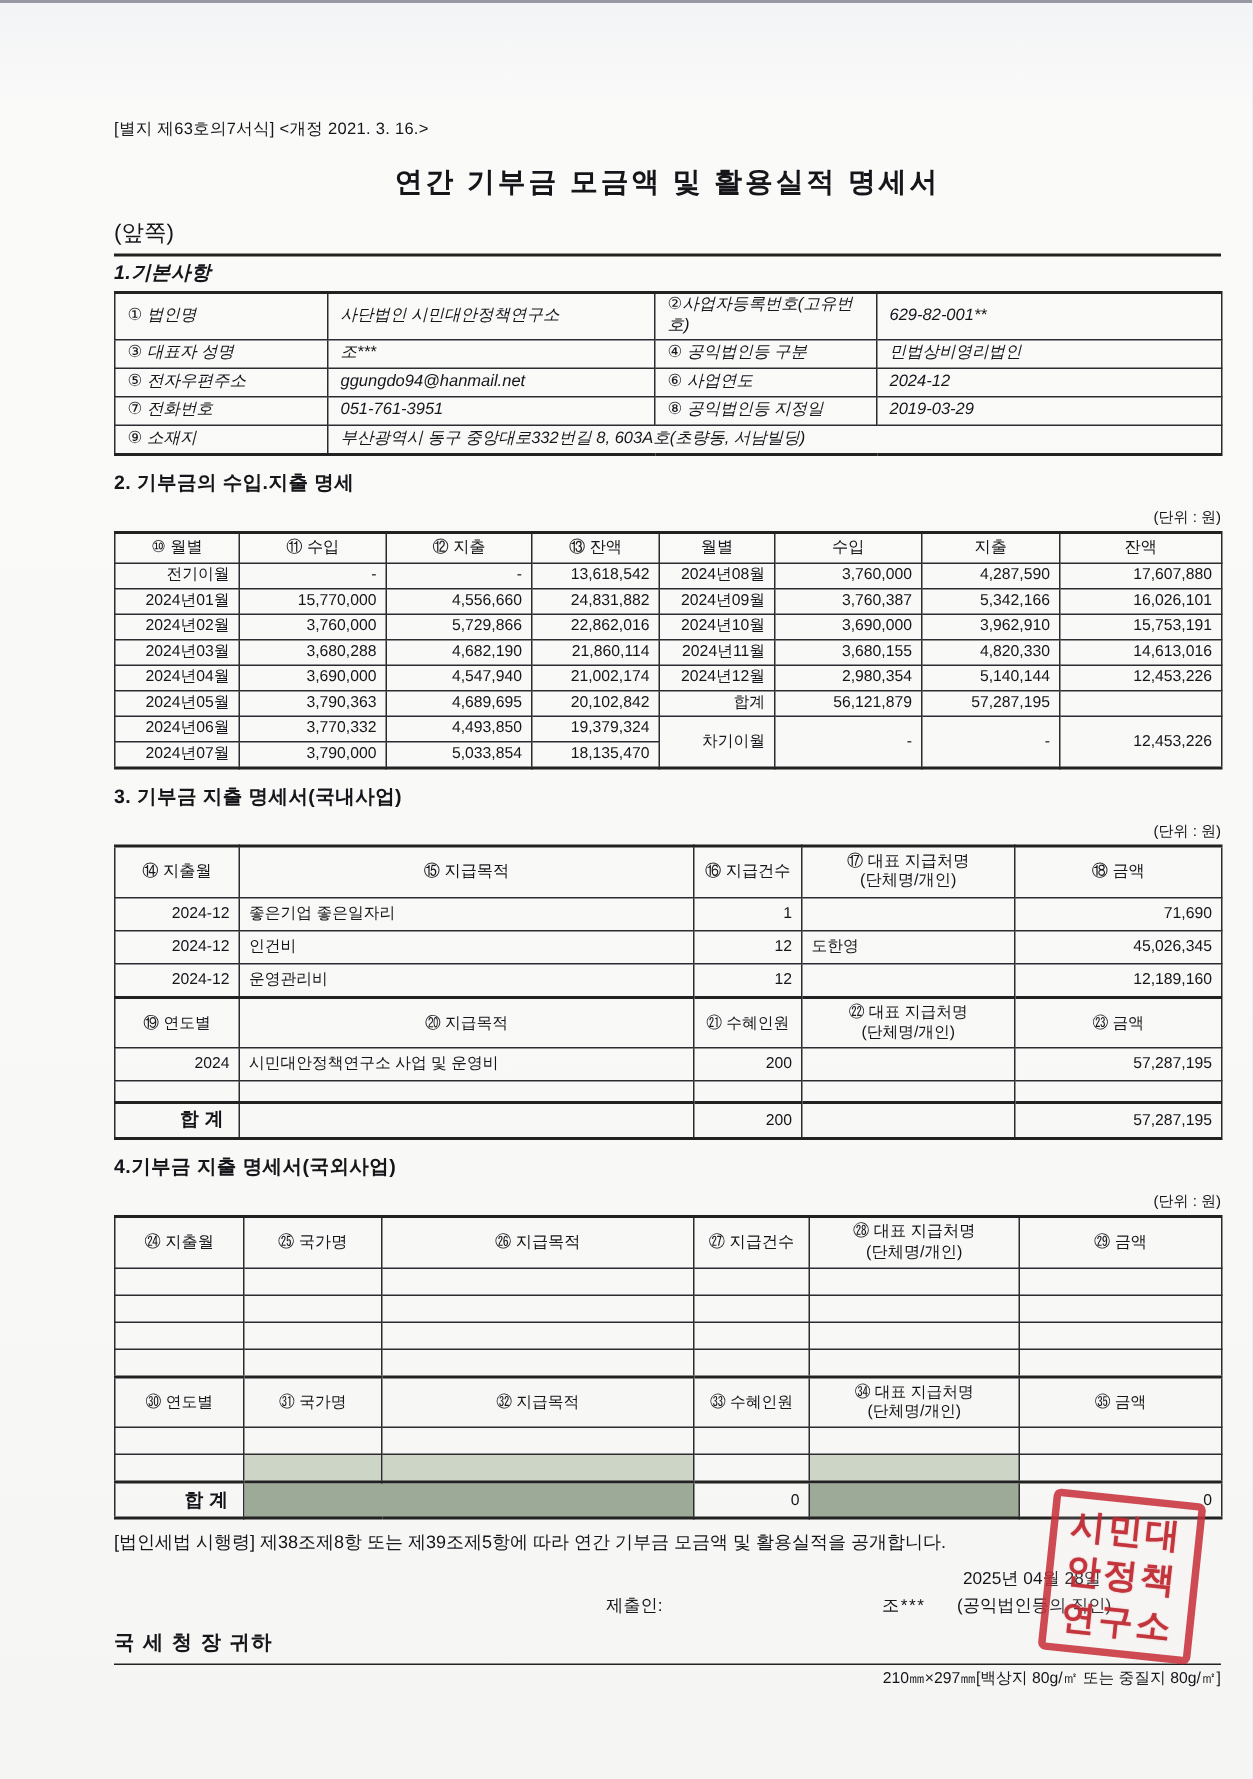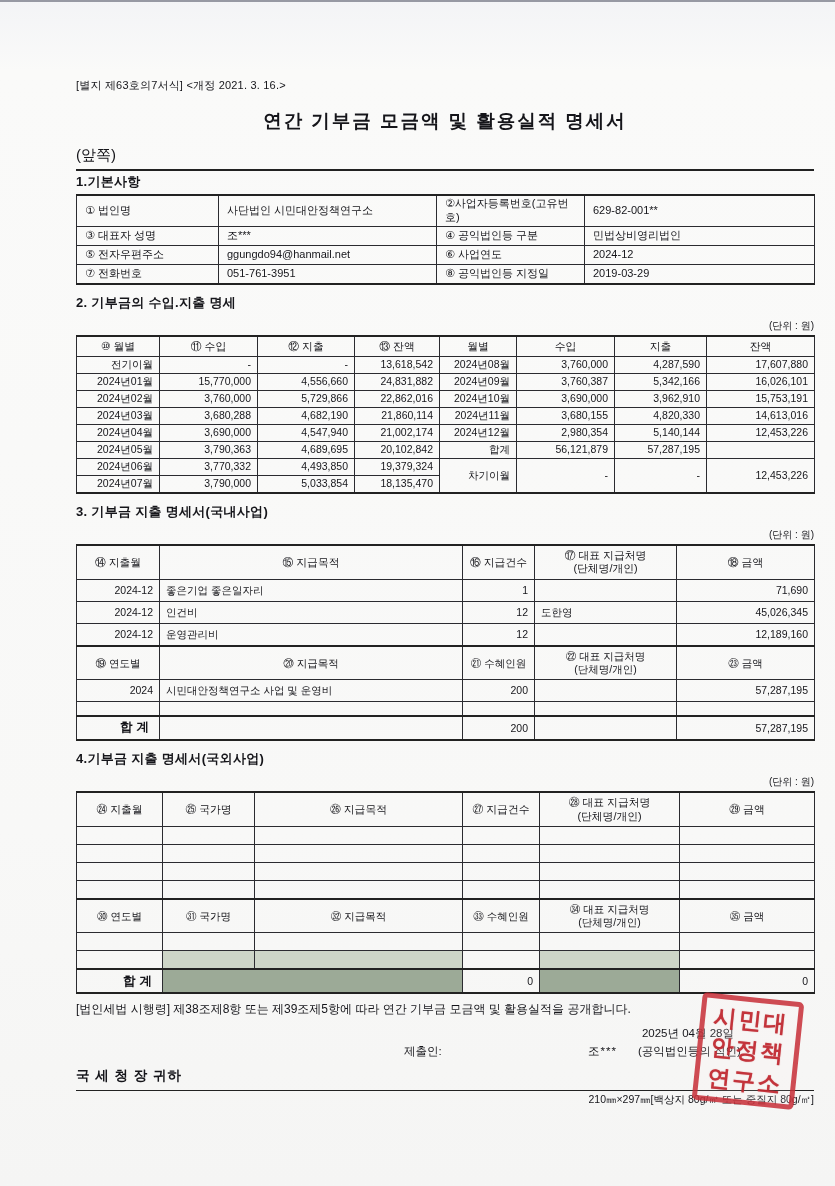--- a/index.html
+++ b/index.html
@@ -5,21 +5,21 @@
   html,body{margin:0;padding:0;background:#e9ebee;}
   .page{position:relative;width:835px;height:1186px;background:linear-gradient(180deg,#f3f4f6 0%,#fafaf9 6%,#f8f8f7 70%,#f5f5f4 100%);
         font-family:"Liberation Sans","DejaVu Sans",sans-serif;color:#15151a;overflow:hidden;}
   .scan-edge{position:absolute;top:0;left:0;right:0;height:2px;background:#4a4f5e;opacity:.55;}
   .content{position:absolute;left:76px;top:78px;width:738px;}
   .form-note{font-size:11px;letter-spacing:.2px;}
   .title{font-size:18.5px;font-weight:700;text-align:center;letter-spacing:2px;margin:15px 0 2px;}
   .side-note{font-size:15px;margin-top:13px;}
   .sec{margin-top:7px;}
   .sec-heading{font-weight:700;font-size:13px;padding:2px 0 3px;letter-spacing:.3px;}
-  .sec1{border-top:2px solid #222;margin-top:4px;}
+  .sec1{border-top:2px solid #222;margin-top:4px;font-style:italic;}
   .unit-note{text-align:right;font-size:10px;margin:4px 0 2px;}
   table.tbl{border-collapse:collapse;table-layout:fixed;width:738px;border-top:2px solid #222;border-bottom:2px solid #222;}
   .tbl th,.tbl td{border:1px solid #2b2b30;padding:1px 6px;font-size:10.5px;overflow:hidden;white-space:pre-line;line-height:1.25;}
   .tbl th{text-align:center;font-weight:400;font-size:10.8px;padding:3px 3px;}
   .t1 td{height:16px;font-size:11px;padding:1px 8px;}
   .t2 td{height:14px;}
   .t3 td{height:19px;}
   .t4 td{height:15px;}
   .t3 tr.blank td{height:11px;}
   .t3 tr.sumrow td,.t4 tr.sumrow td{height:20px;}
@@ -82,20 +82,24 @@
               <td class="al-l">ggungdo94@hanmail.net</td>
               <td class="al-l">⑥ 사업연도</td>
               <td class="al-l">2024-12</td>
             </tr>
             <tr>
               <td class="al-l">⑦ 전화번호</td>
               <td class="al-l">051-761-3951</td>
               <td class="al-l">⑧ 공익법인등 지정일</td>
               <td class="al-l">2019-03-29</td>
             </tr>
+            <tr>
+              <td class="al-l">⑨ 소재지</td>
+              <td colspan="3" class="al-l">부산광역시 동구 중앙대로332번길 8, 603A호(초량동, 서남빌딩)</td>
+            </tr>
           </tbody>
         </table>
     </div>
 
     <div class="sec">
       <div class="sec-heading">2. 기부금의 수입.지출 명세</div>
       <div class="unit-note">(단위 : 원)</div>
       <table class="tbl t2">
         <colgroup>
             <col style="width:83px">

